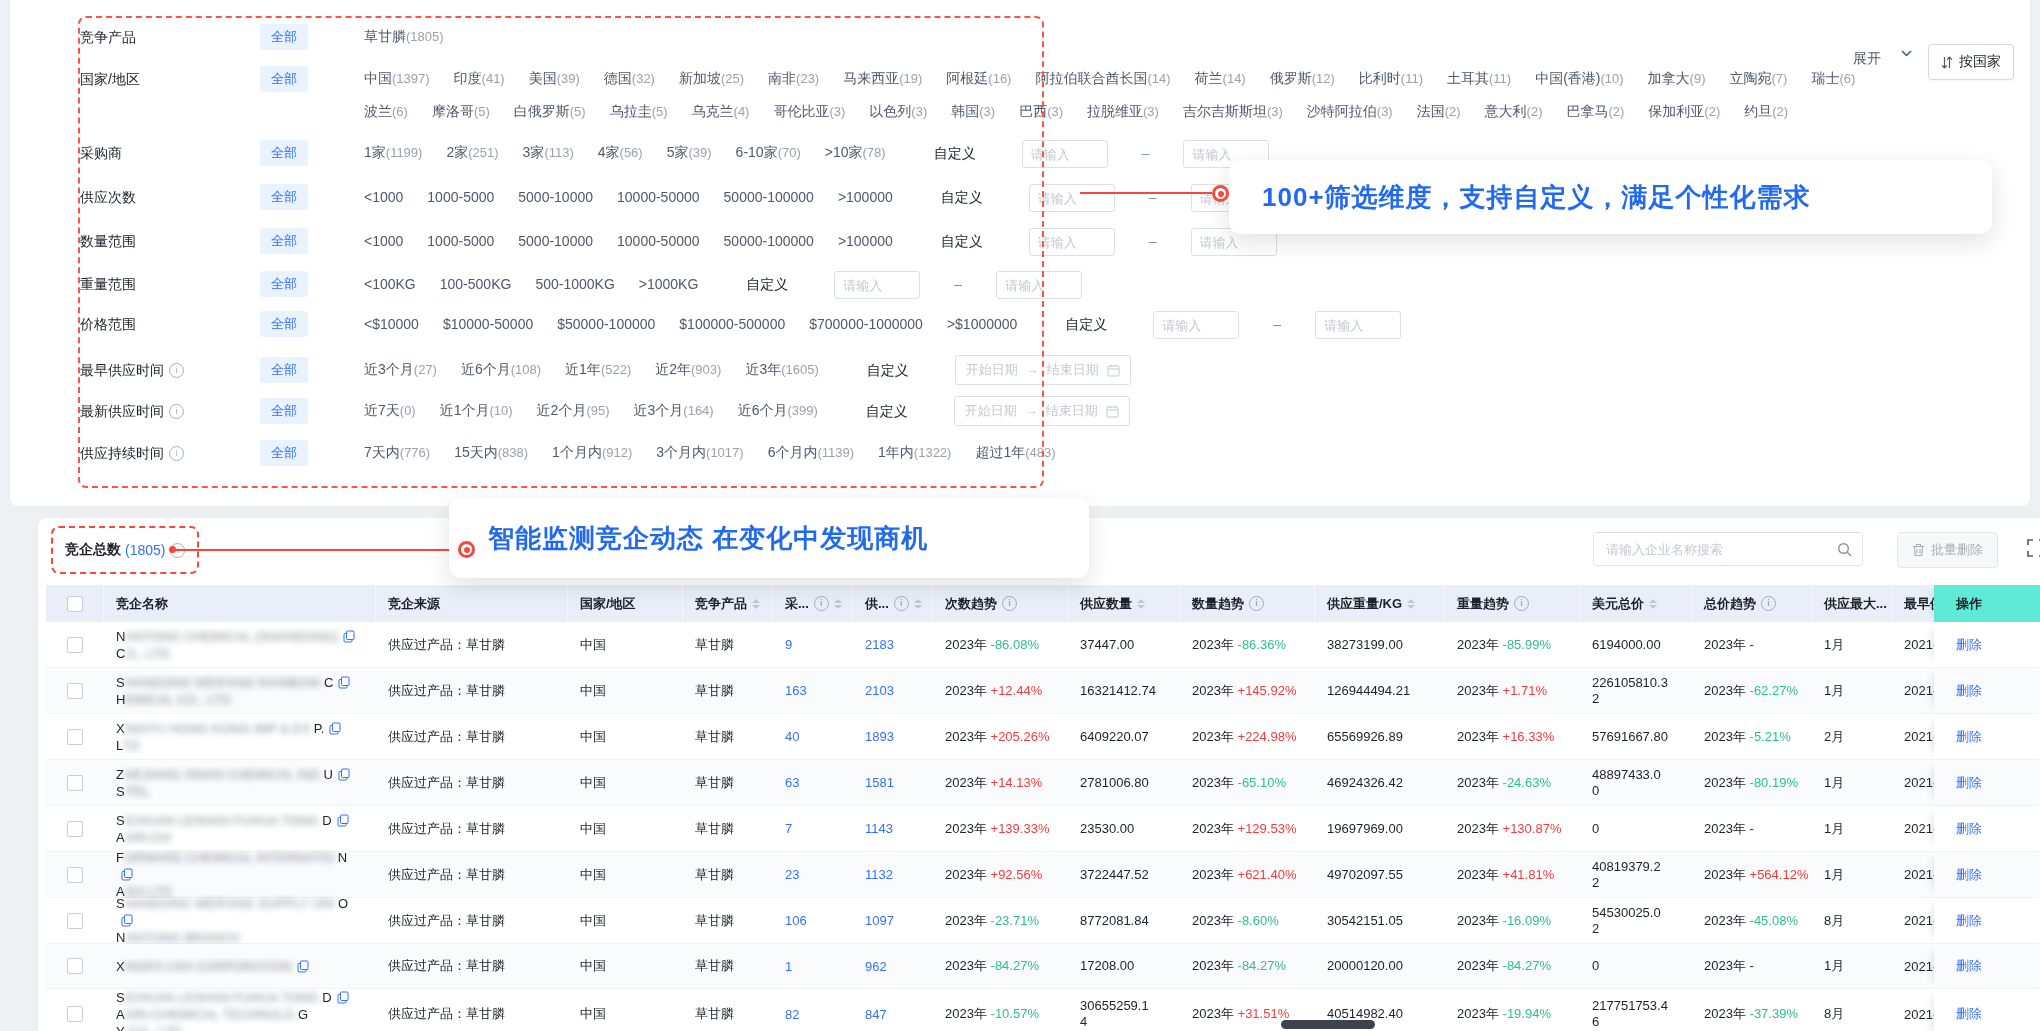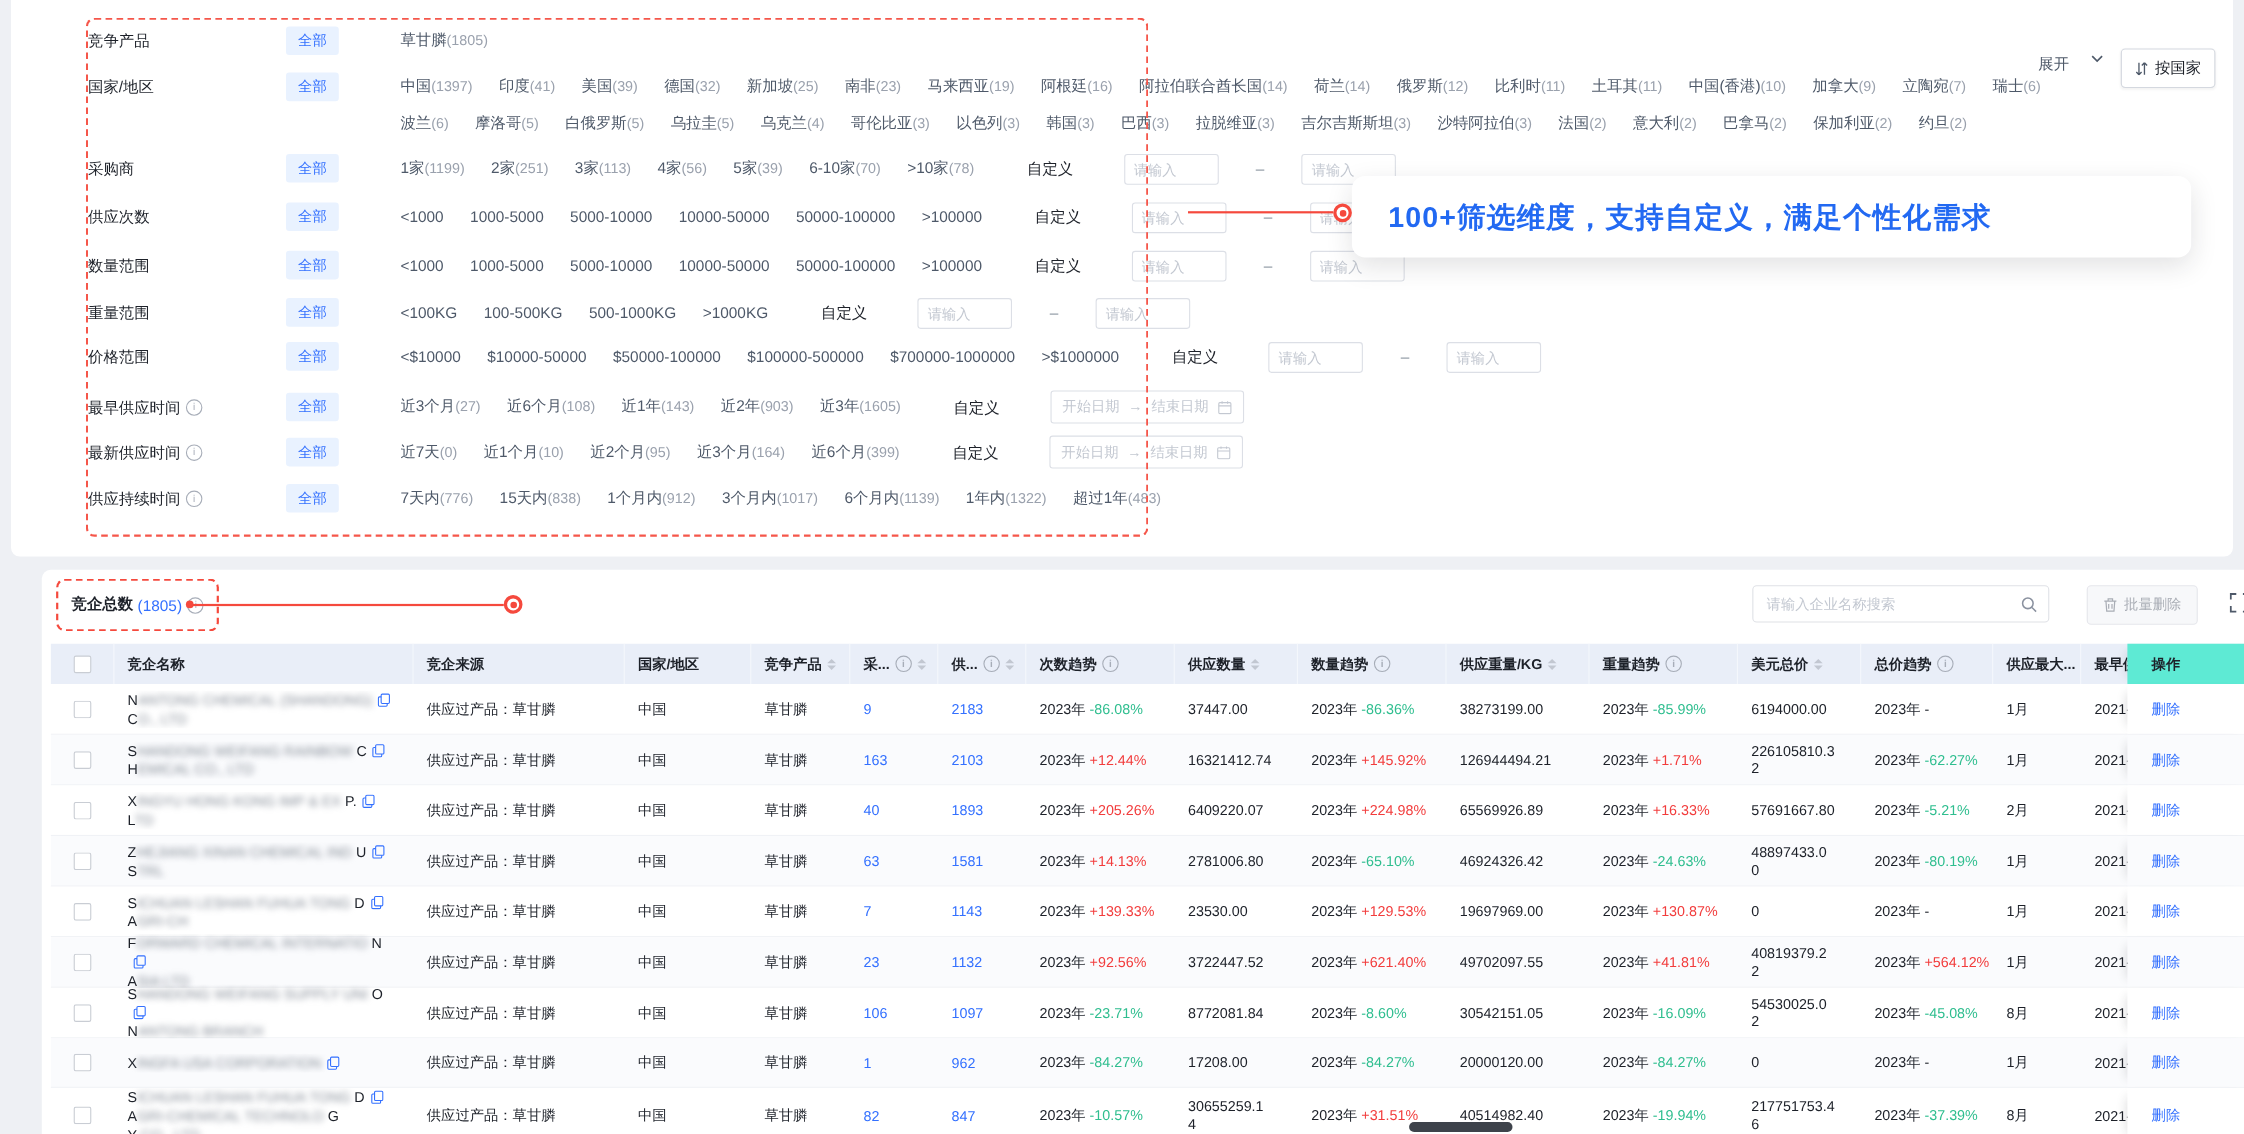--- a/index.html
+++ b/index.html
@@ -237,21 +237,21 @@
         <div class="frow" style="top: 355px;">
           <div class="flabel">
             <span>最早供应时间</span>
             <i class="ifo">i</i>
           </div>
           <span class="fchip">全部</span>
           <div>
             <div class="fopts">
               <span class="fopt"><span>近3个月</span><span class="cnt">(27)</span></span>
               <span class="fopt"><span>近6个月</span><span class="cnt">(108)</span></span>
-              <span class="fopt"><span>近1年</span><span class="cnt">(143)</span></span>
+              <span class="fopt"><span>近1年</span><span class="cnt">(522)</span></span>
               <span class="fopt"><span>近2年</span><span class="cnt">(903)</span></span>
               <span class="fopt"><span>近3年</span><span class="cnt">(1605)</span></span>
               <span class="fcustom">自定义</span>
               <div class="fdate">
                 <span>开始日期</span>
                 <span class="arr">→</span>
                 <span>结束日期</span>
                 <span>
                   <svg width="13" height="13" viewBox="0 0 13 13">
                     <rect x="1" y="2" width="11" height="10" rx="1" stroke="#c3c8d1" fill="none"></rect>
@@ -770,15 +770,18 @@
               <span class="del-link">删除</span>
             </div>
           </div>
         </div>
     </div>
   </div>
 
   <div class="rdot" style="left:169px;top:546px;"></div>
   <div class="rline" style="left:174px;top:549px;width:284px;"></div>
   <div class="bullseye" style="left:458px;top:541px;"></div>
+  <div class="callout co2">
+    <span class="txt">智能监测竞企动态  在变化中发现商机</span>
+  </div>
 
   <div class="hscroll-thumb"></div>
 </div>
 
 </body></html>

